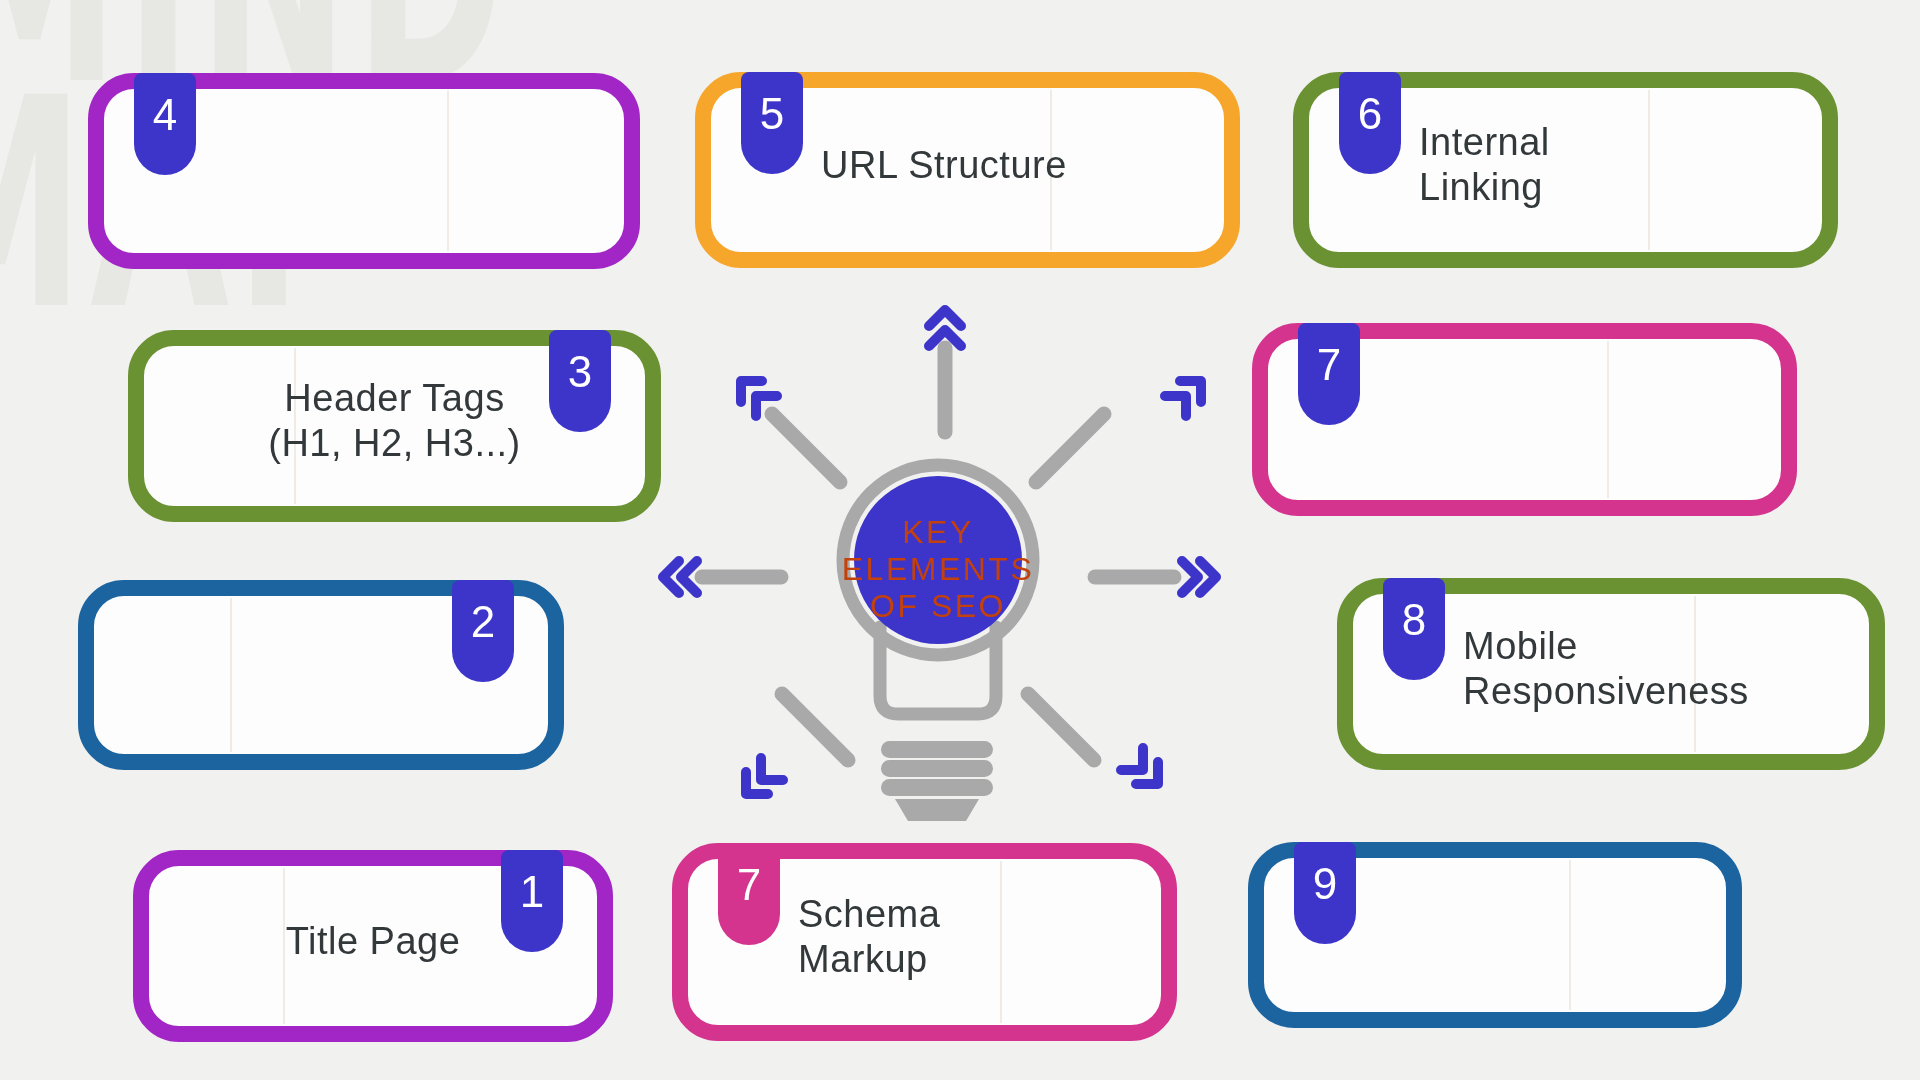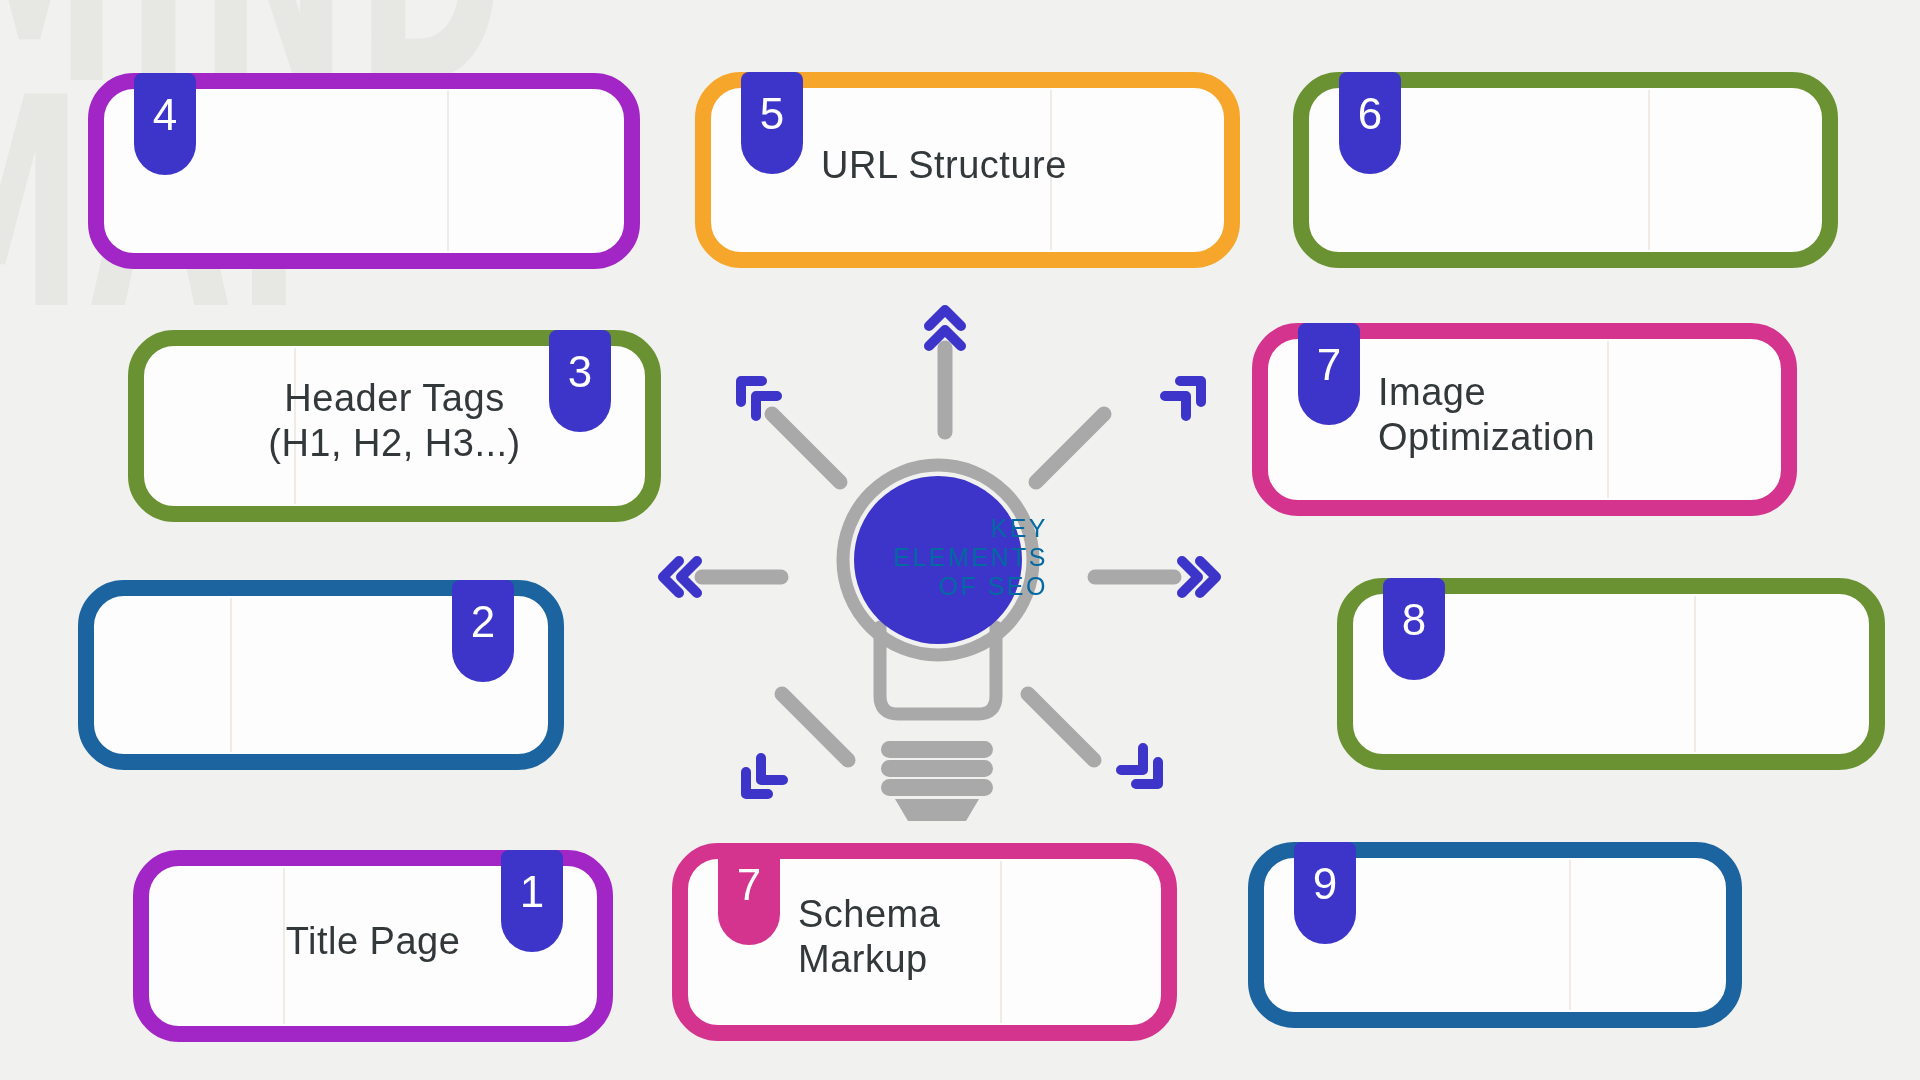--- a/index.html
+++ b/index.html
@@ -67,22 +67,22 @@
     font-size:38px;line-height:1.18;letter-spacing:.5px;
     color:#33383b;white-space:pre-line;
   }
   .badge-left  .label{text-align:left;padding-left:110px;}
   .badge-right .label{text-align:center;}
 
   
   #bulb-svg{position:absolute;left:0;top:0;z-index:1;pointer-events:none;}
   .center-label{
     position:absolute;left:828px;top:514px;width:220px;z-index:2;
-    text-align:right;color:#0369a1;
-    font-size:25px;line-height:1.16;letter-spacing:2.5px;font-weight:500;
+    text-align:center;color:#c2410c;
+    font-size:32px;line-height:1.16;letter-spacing:2.5px;font-weight:500;
     white-space:pre-line;
   }
   .box{z-index:2;}
   .watermark-line{z-index:0;}
 </style>
 </head>
 <body>
 
 <div class="watermark-line wm1">MIND</div>
 <div class="watermark-line wm2">MAP</div>
@@ -150,52 +150,54 @@
     </span>
   <div class="divider"></div>
   <div class="label">URL Structure</div>
 </div>
 
 <div class="box b-green badge-left" style="left:1293px;top:72px;width:545px;height:196px">
   <span class="badge">
       <span>6</span>
     </span>
   <div class="divider"></div>
+  <div class="label">Internal
+Linking</div>
 </div>
 
 <div class="box b-green badge-right" style="left:128px;top:330px;width:533px;height:192px">
   <span class="badge">
       <span>3</span>
     </span>
   <div class="divider"></div>
   <div class="label">Header Tags
 (H1, H2, H3...)</div>
 </div>
 
 <div class="box b-pink badge-left" style="left:1252px;top:323px;width:545px;height:193px">
   <span class="badge">
       <span>7</span>
     </span>
   <div class="divider"></div>
-  <div class="label">Image
-Optimization</div>
 </div>
 
 <div class="box b-blue badge-right" style="left:78px;top:580px;width:486px;height:190px">
   <span class="badge">
       <span>2</span>
     </span>
   <div class="divider"></div>
 </div>
 
 <div class="box b-green badge-left" style="left:1337px;top:578px;width:548px;height:192px">
   <span class="badge">
       <span>8</span>
     </span>
   <div class="divider"></div>
+  <div class="label">Mobile
+Responsiveness</div>
 </div>
 
 <div class="box b-purple badge-right" style="left:133px;top:850px;width:480px;height:192px">
   <span class="badge">
       <span>1</span>
     </span>
   <div class="divider"></div>
   <div class="label">Title Page</div>
 </div>
 

